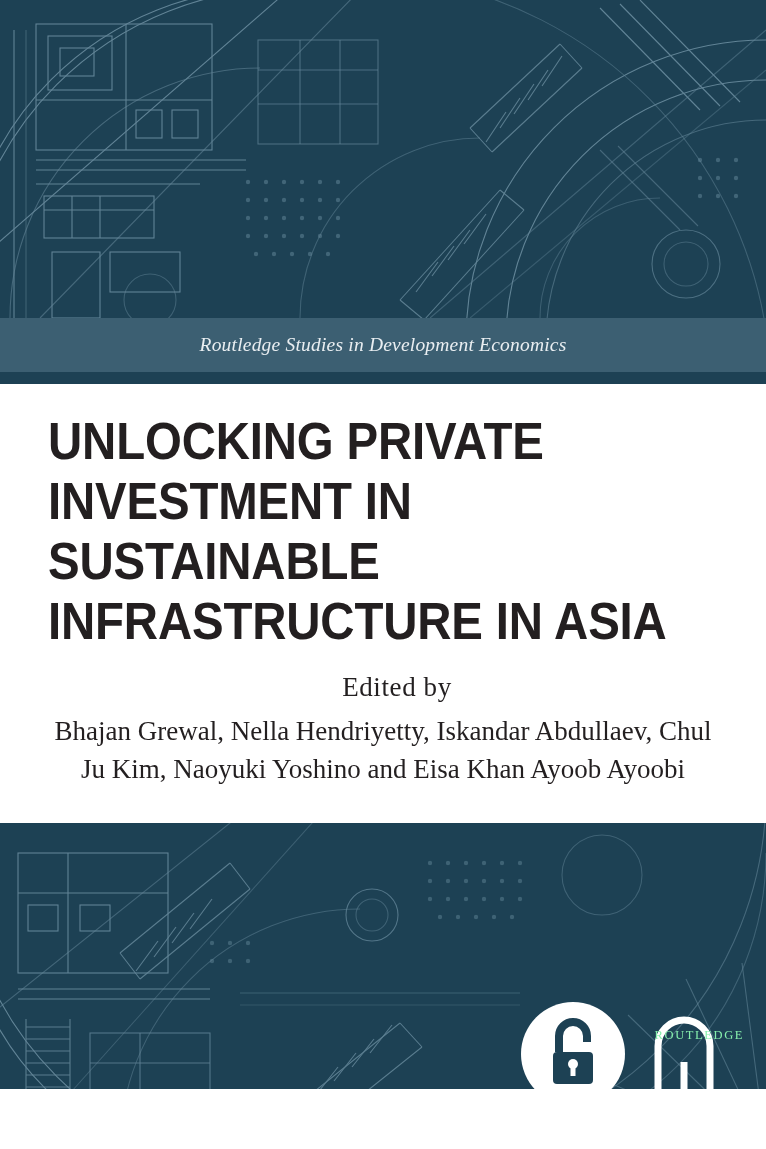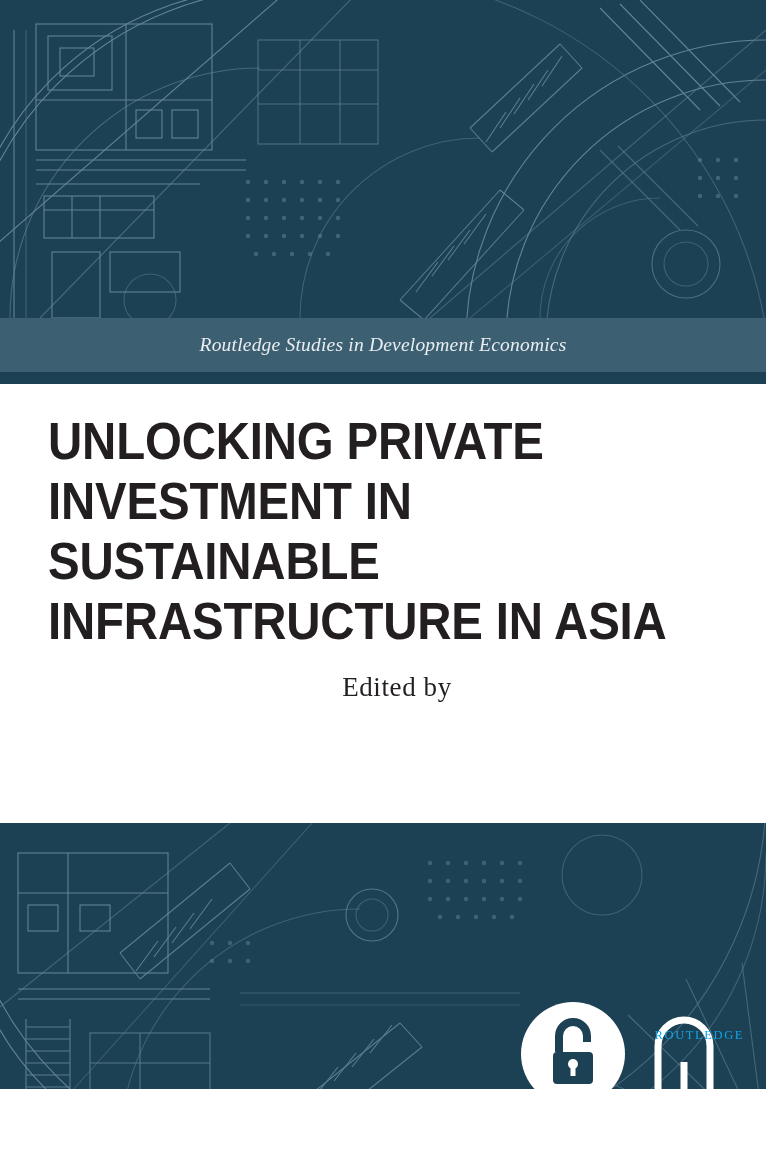--- a/index.html
+++ b/index.html
@@ -116,21 +116,21 @@
     top: 1000px;
     width: 120px;
     height: 108px;
   }
   .rt-text {
     position: absolute;
     left: 0;
     top: 28px;
     width: 120px;
     text-align: right;
-    color: #0ea5e9;
+    color: #86efac;
     font-family: "Liberation Serif", serif;
     font-size: 12.5px;
     letter-spacing: 1.6px;
   }
 </style>
 </head>
 <body>
 
 <div class="cover">
 
@@ -254,20 +254,21 @@
     </svg>
   </div>
 
   <div class="series-band">
     <span class="series-text">Routledge Studies in Development Economics</span>
   </div>
 
   <div class="panel">
     <div class="title">UNLOCKING PRIVATE INVESTMENT IN SUSTAINABLE INFRASTRUCTURE IN ASIA</div>
     <div class="edited-by">Edited by</div>
+    <div class="editors">Bhajan Grewal, Nella Hendriyetty, Iskandar Abdullaev, Chul Ju Kim, Naoyuki Yoshino and Eisa Khan Ayoob Ayoobi</div>
   </div>
 
   <div class="art art-bottom">
     <svg width="766" height="326" viewBox="0 0 766 326" fill="none">
       <g stroke="#6e90a2" stroke-width="1.1" fill="none" opacity="0.85">
 
         <path d="M-40 20 A 330 330 0 0 0 290 350"></path>
         <path d="M-40 60 A 290 290 0 0 0 250 350"></path>
         <path d="M766 -30 A 360 360 0 0 1 406 330" opacity="0.6"></path>
         <path d="M766 30 A 300 300 0 0 1 466 330" opacity="0.5"></path>

